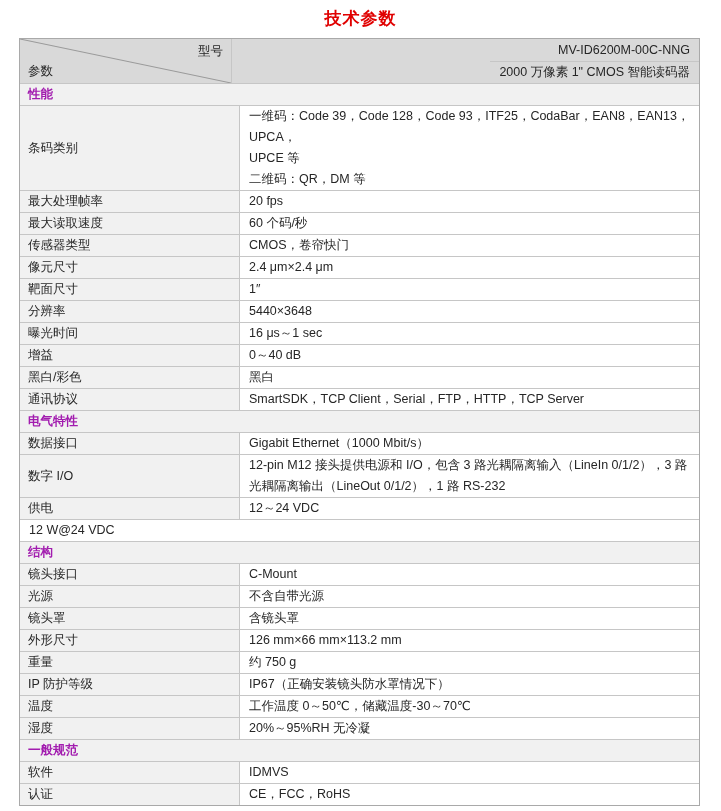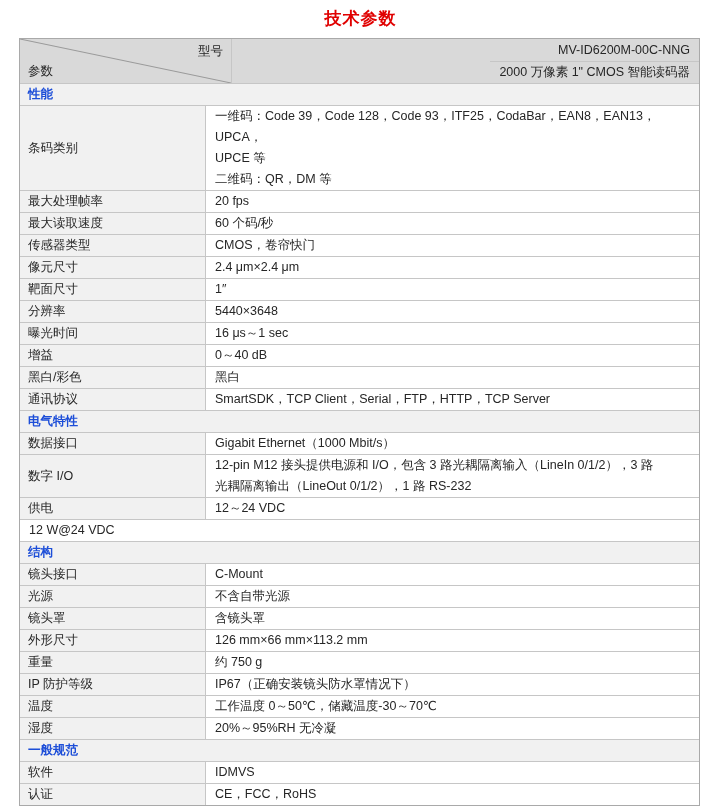--- a/index.html
+++ b/index.html
@@ -44,30 +44,30 @@
     flex: 1; display: flex; align-items: center;
     padding: 0 9px;
   }
   .hdr-right .hcell + .hcell { border-top: 1px solid #c6c6c6; }
 
   
   .section {
     border-top: 1px solid #c6c6c6;
     background: #f1f1f1;
     font-weight: bold;
-    color: #1d4ed8;
+    color: #a21caf;
     padding: 0 8px;
     line-height: 21px;
     min-height: 21px;
   }
 
   
   .row { display: flex; border-top: 1px solid #c6c6c6; }
   .label {
-    width: 186px; flex: none;
+    width: 220px; flex: none;
     background: #f1f1f1;
     border-right: 1px solid #c6c6c6;
     padding: 0 8px;
     display: flex; align-items: center;
     line-height: 21px; min-height: 21px;
   }
   .value {
     flex: 1;
     background: #ffffff;
     padding: 0 9px;

